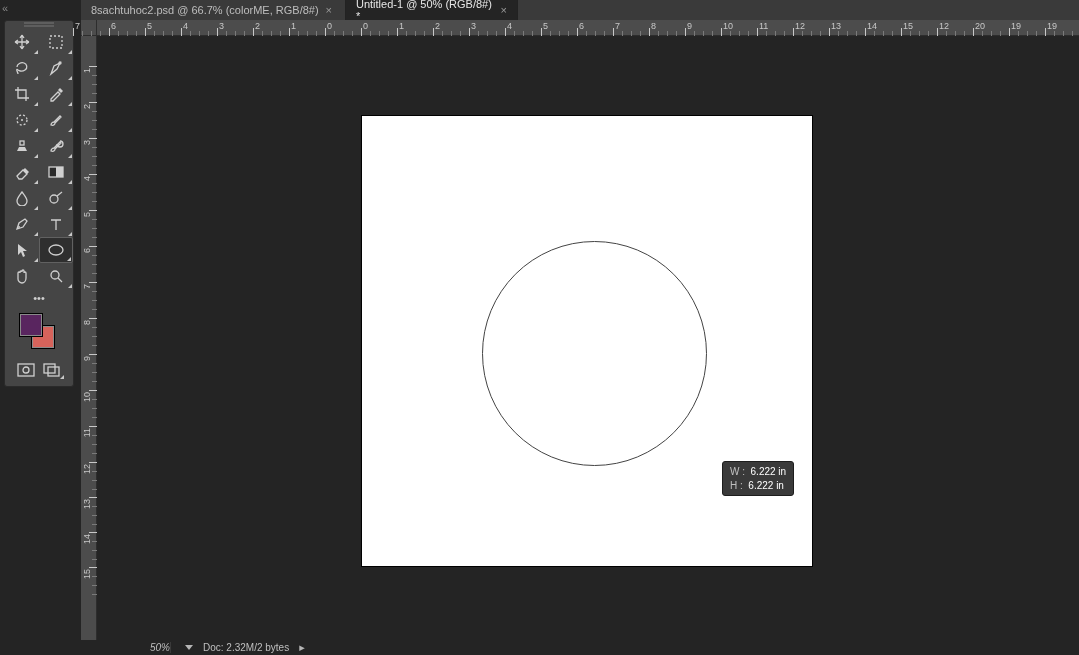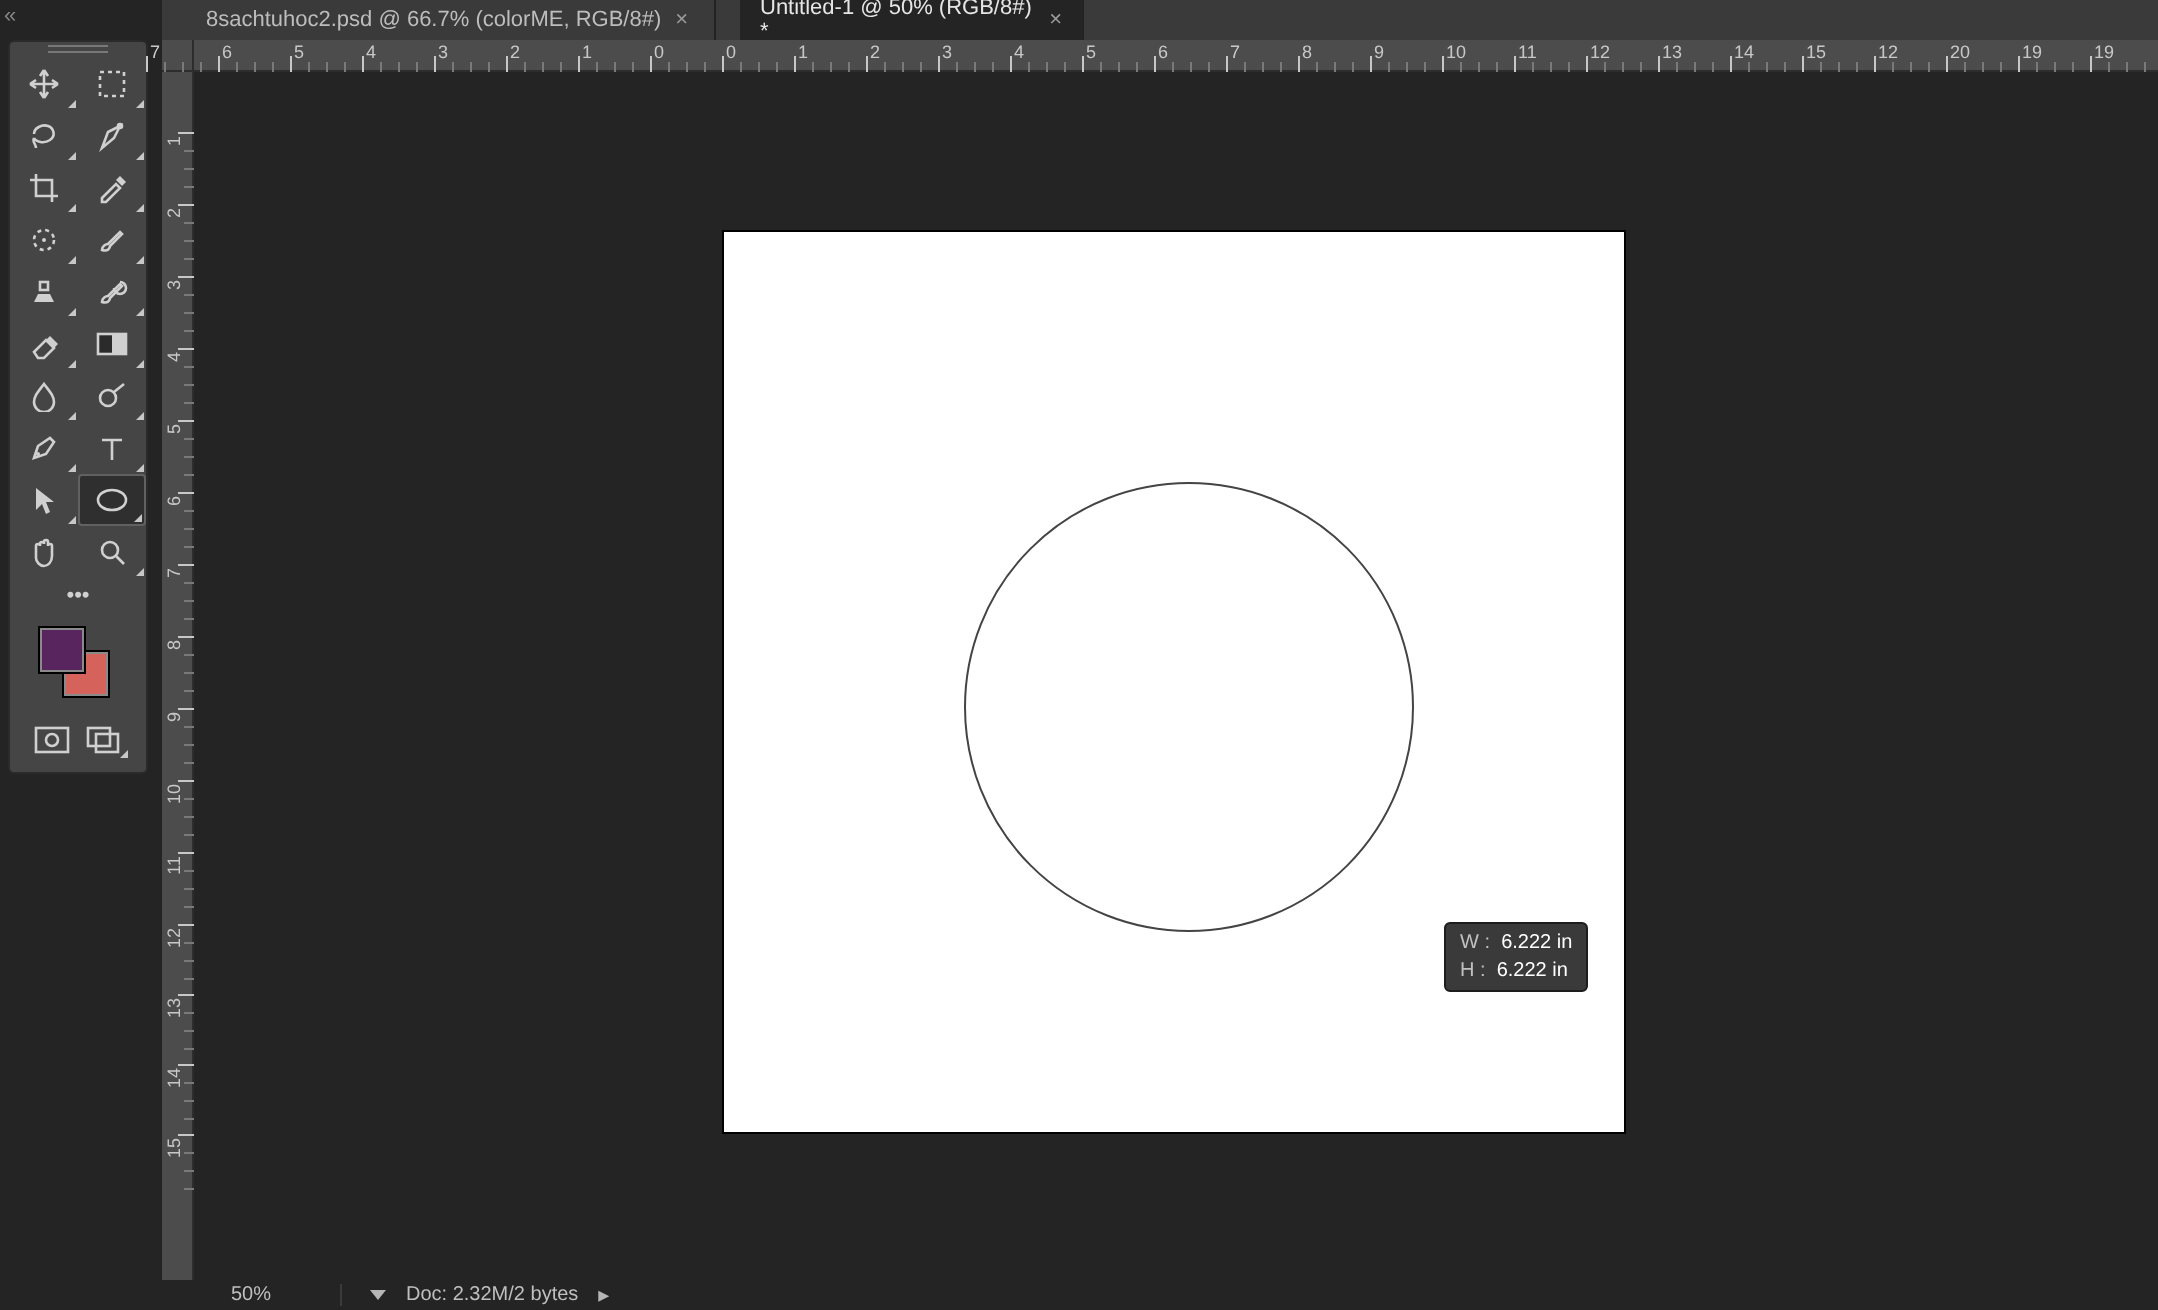--- a/index.html
+++ b/index.html
@@ -34,21 +34,20 @@
   }
   .tab {
     height: 20px;
     display: flex;
     align-items: center;
     padding: 0 10px;
     gap: 7px;
     font-size: 11px;
     border-right: 1px solid #222;
     cursor: pointer;
-    margin-left: 12px;
   }
   .tab.inactive { background: #3a3a3a; color: #bdbdbd; }
   .tab.active   { background: #242424; color: #e6e6e6; }
   .tab-close {
     font-size: 11px;
     color: #9a9a9a;
     cursor: pointer;
   }
 
   
@@ -190,21 +189,21 @@
   .status-bar {
     position:absolute;
     left:81px; right:0;
     bottom:0; height:15px;
     background:#242424;
     display:flex;
     align-items:center;
     font-size:10px;
     color:#bfbfbf;
   }
-  .status-zoom { width:90px; text-align:center; border-right:1px solid #3a3a3a;}
+  .status-zoom { width:90px; text-align:right; border-right:1px solid #3a3a3a;font-style:italic;}
   .status-doc  { padding: 0 14px; display:flex; align-items:center; gap:10px;}
   .status-doc .tri {
     width:0; height:0;
     border-left:4px solid transparent;
     border-right:4px solid transparent;
     border-top:5px solid #b6b6b6;
   }
   .status-doc .arrow {
     font-size:11px; color:#b6b6b6; cursor:pointer;
   }

